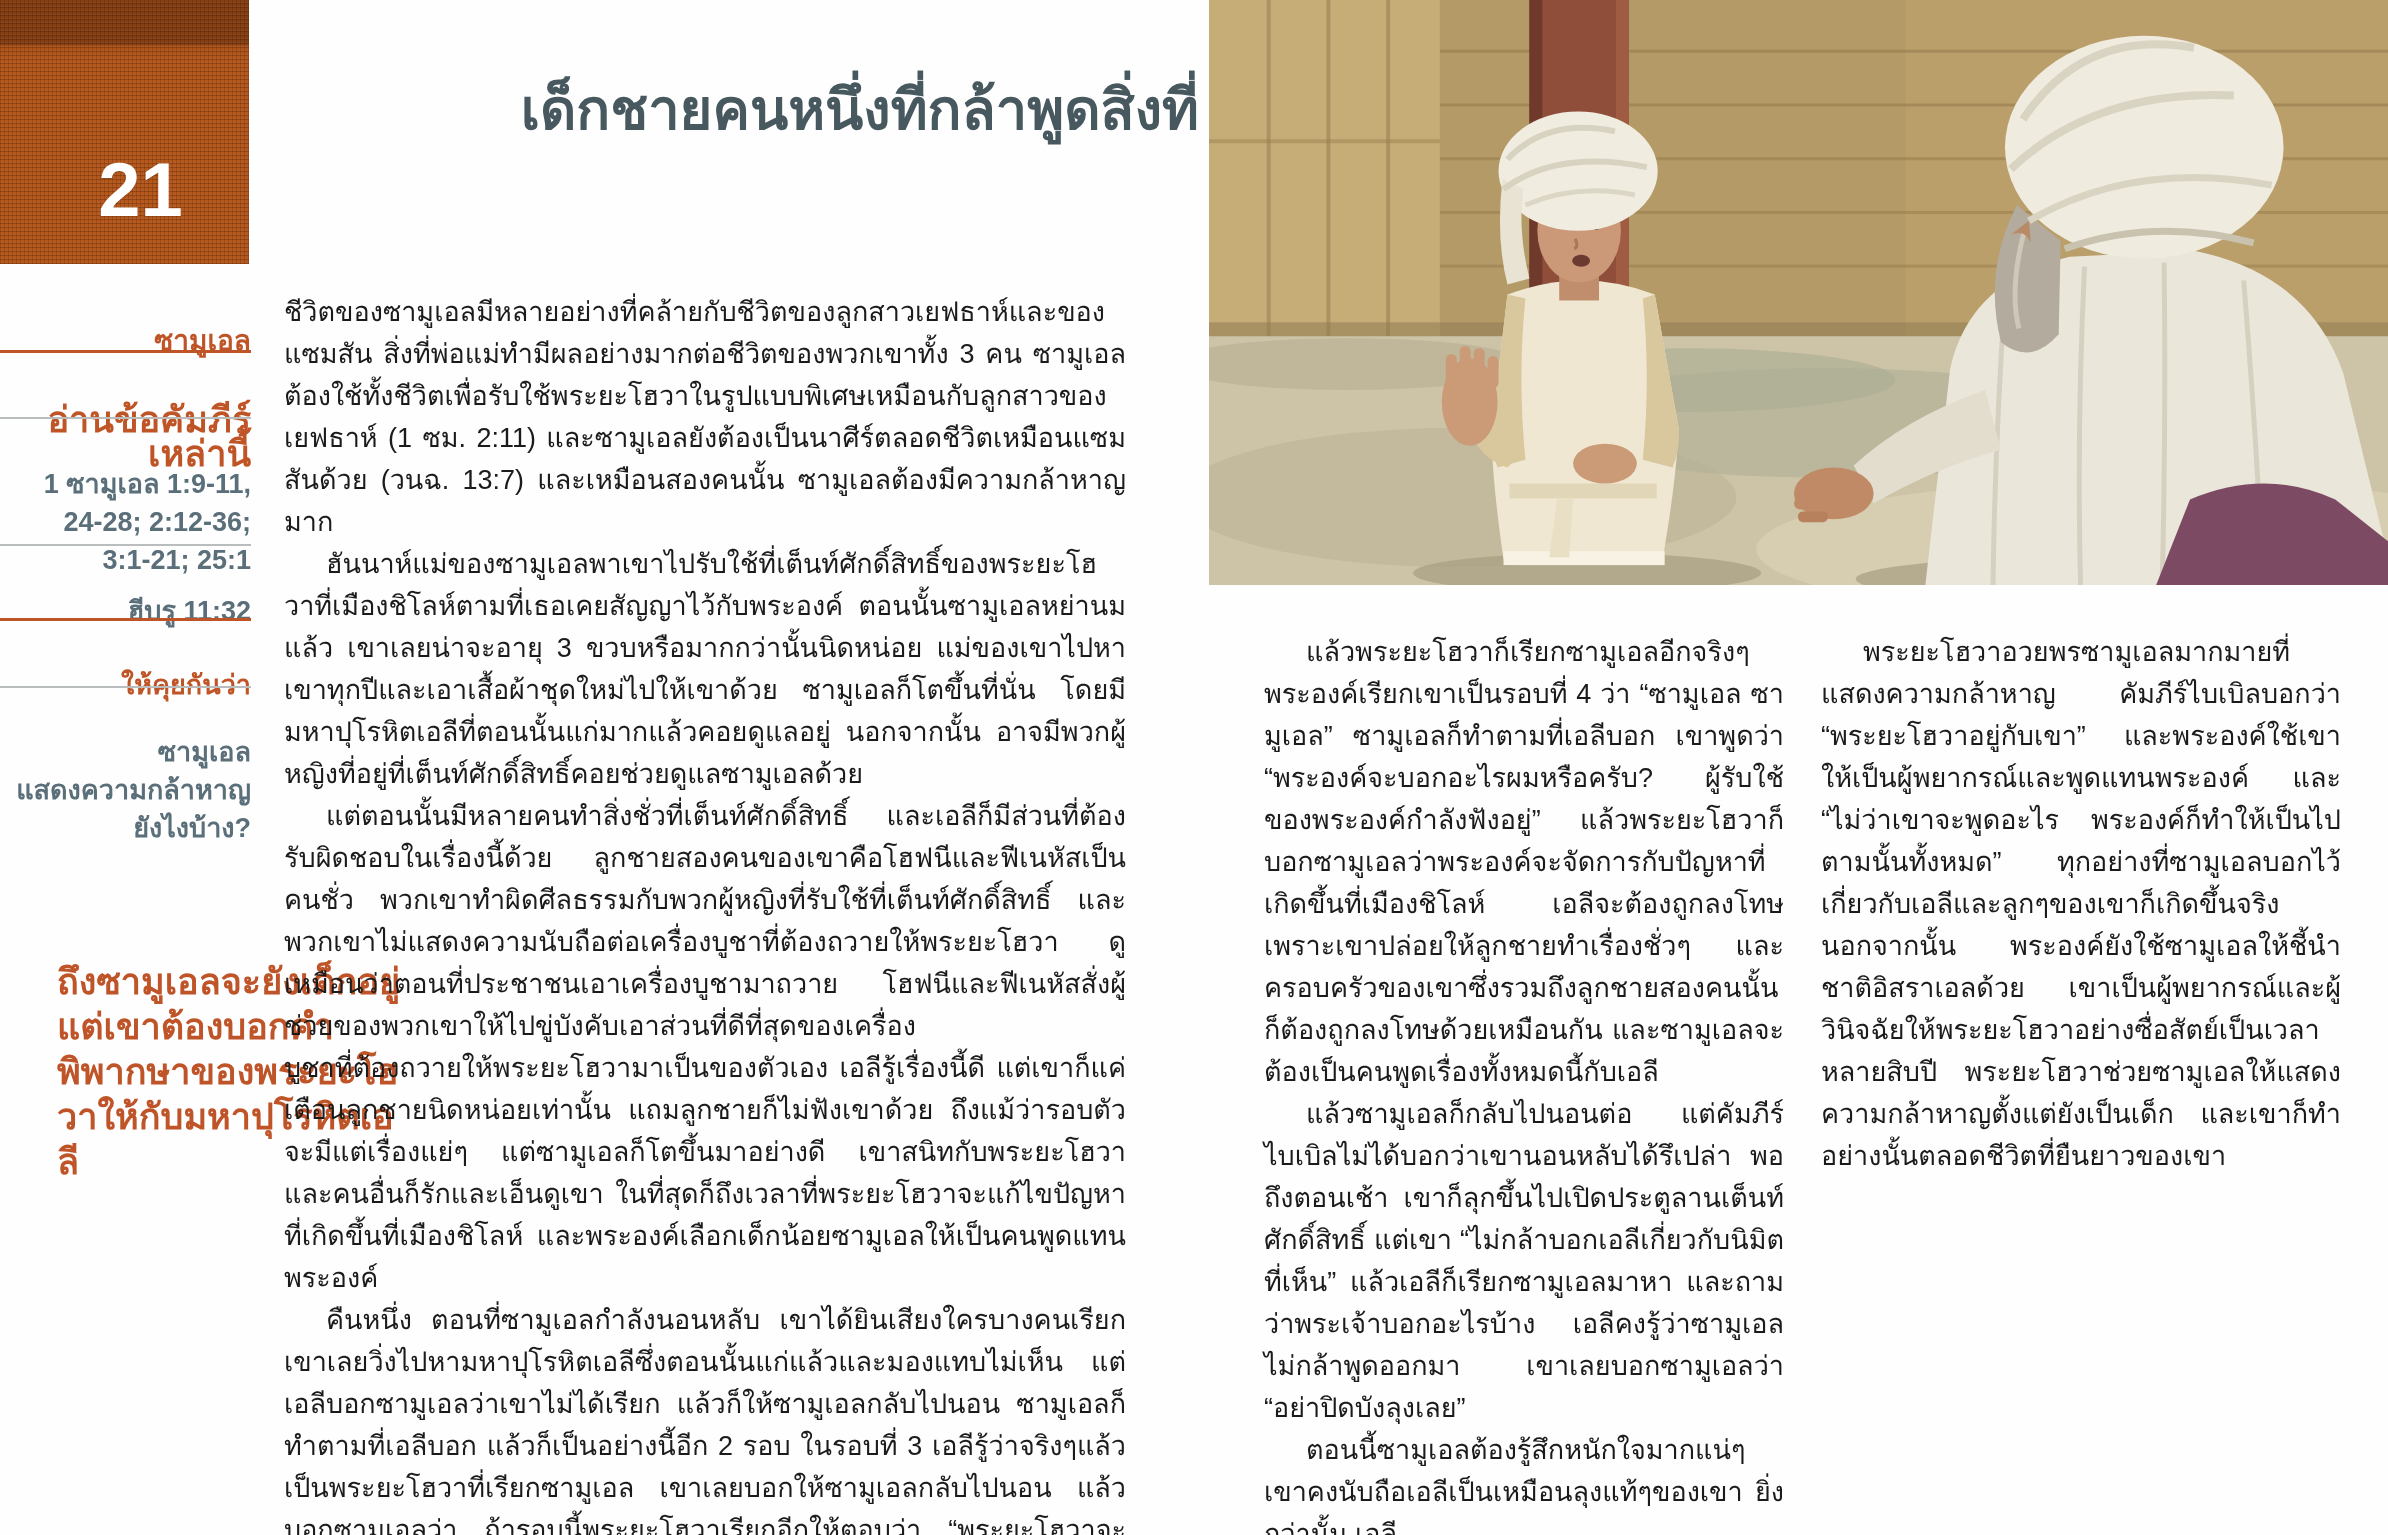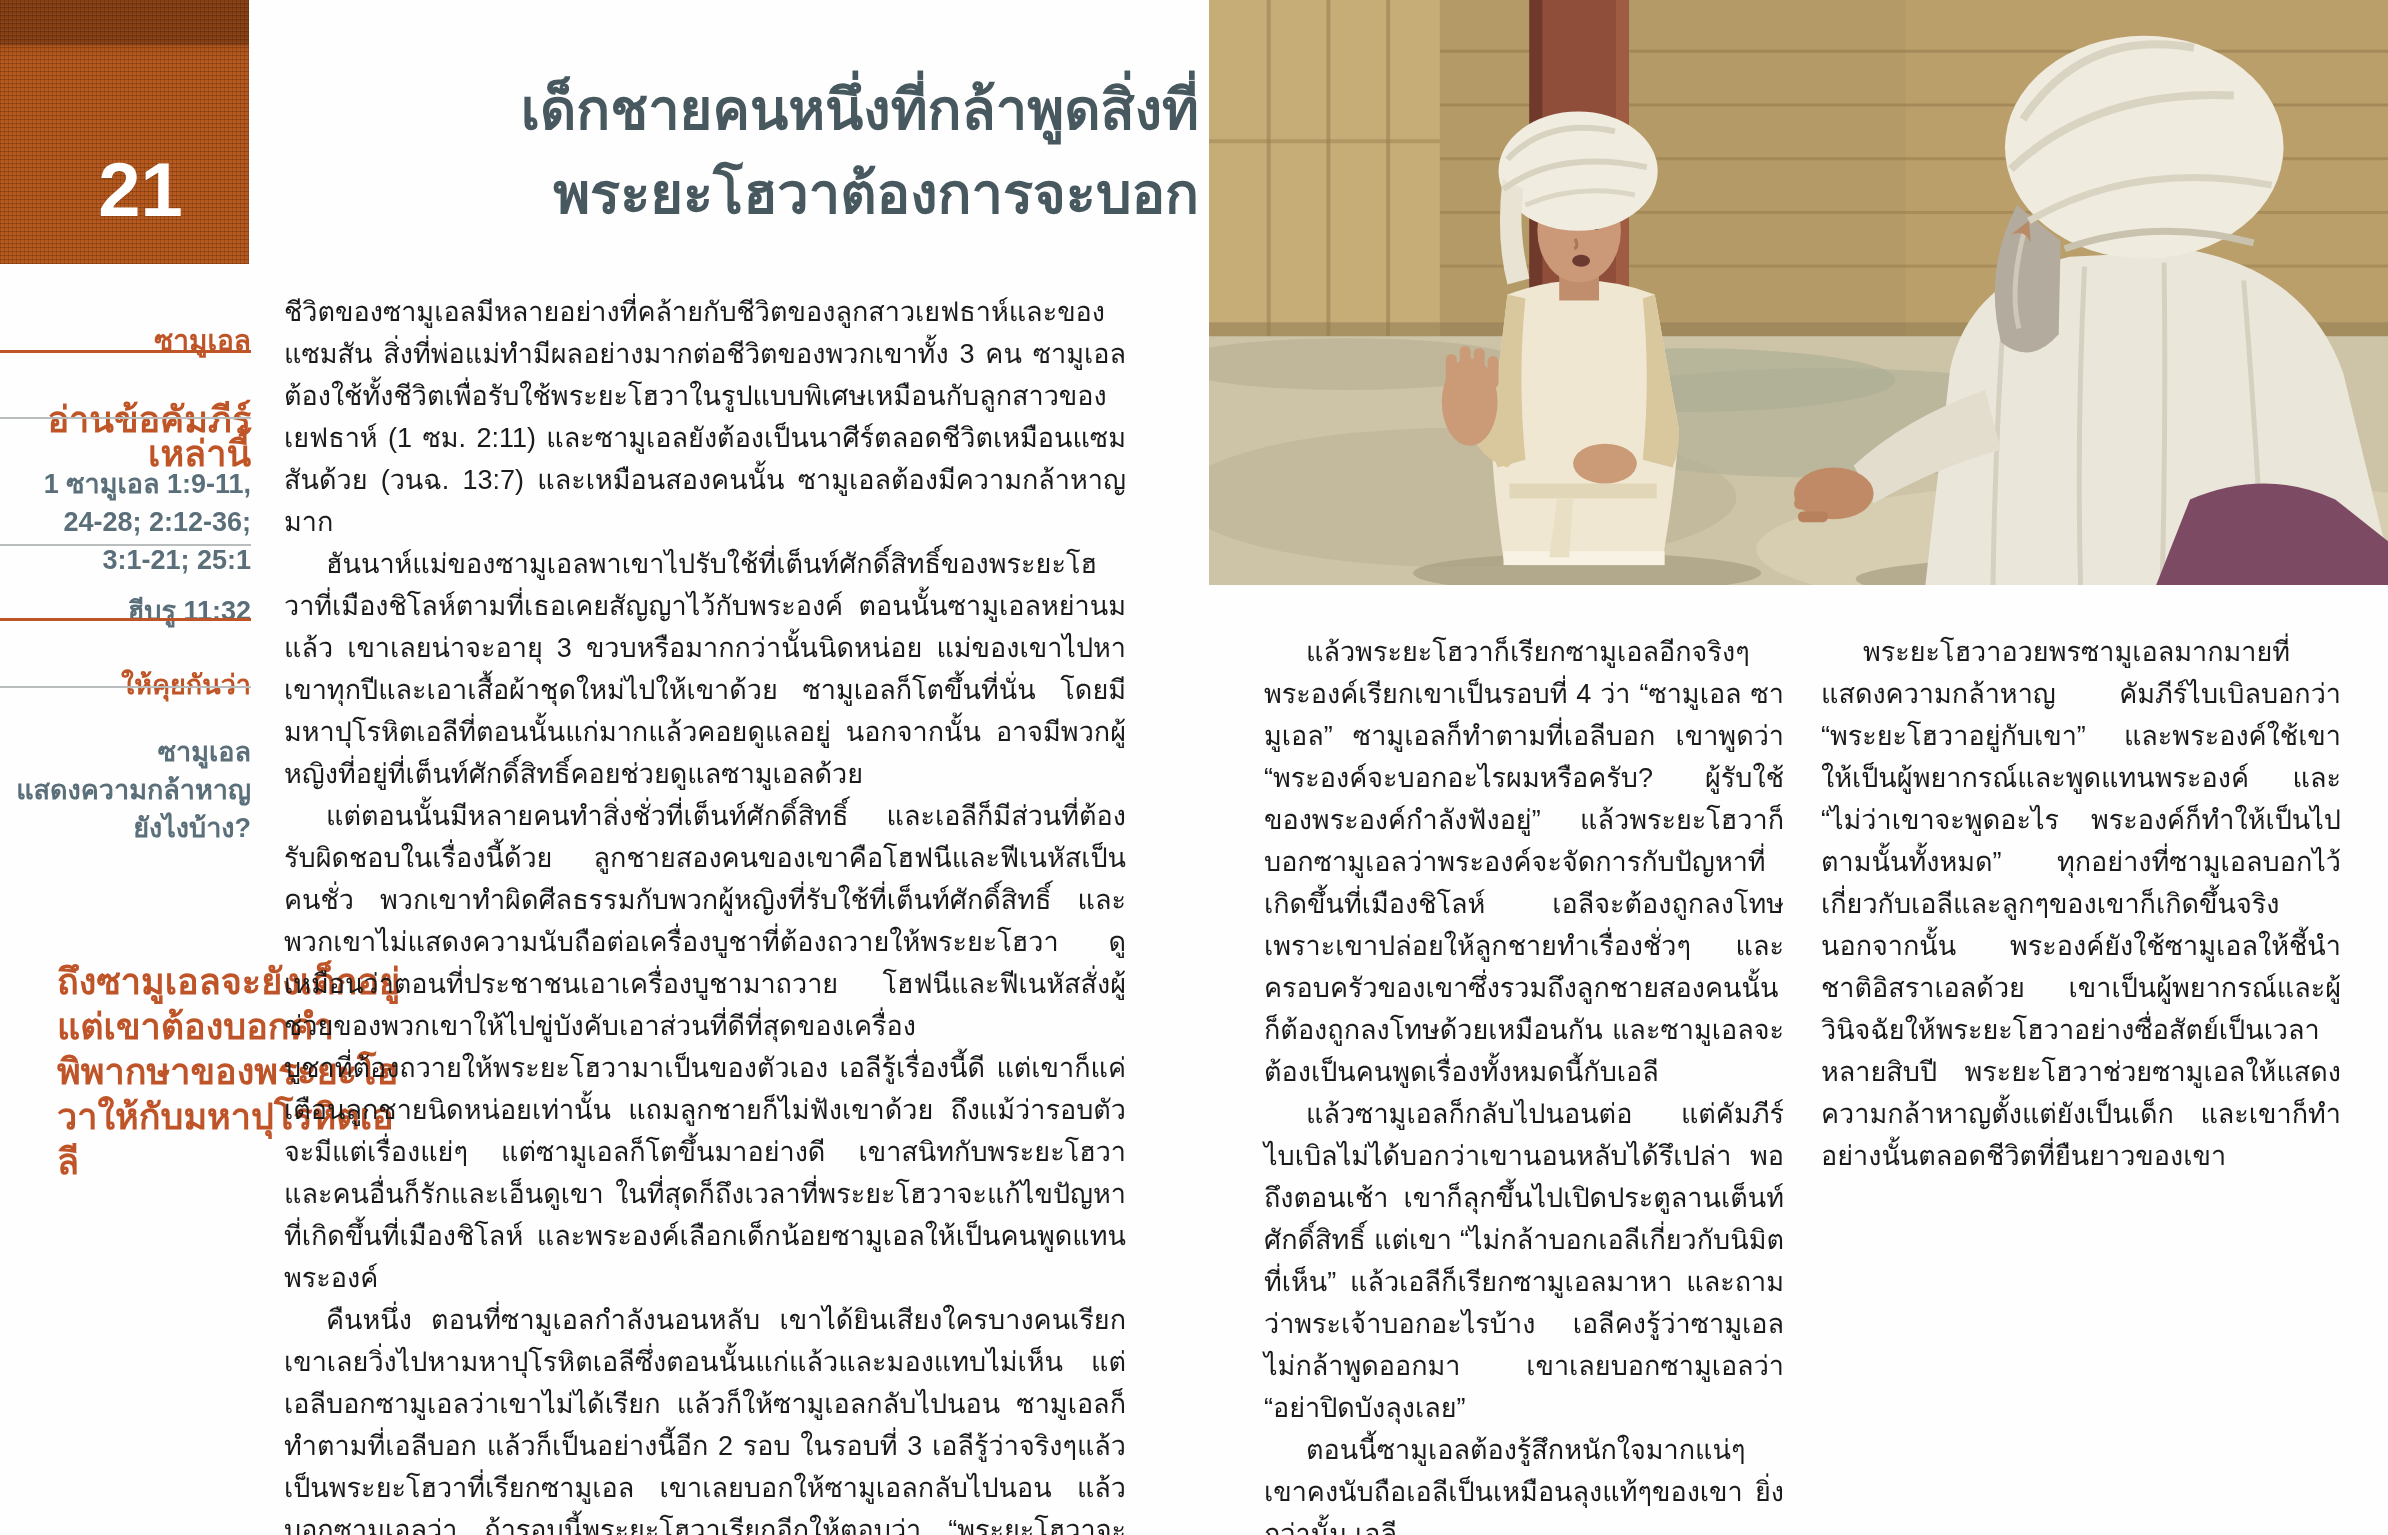--- a/index.html
+++ b/index.html
@@ -91,21 +91,20 @@
   <div class="side side-gray" style="top:700px;">
     <div>ซามูเอล</div>
     <div>แสดงความกล้าหาญ</div>
     <div>ยังไงบ้าง?</div>
   </div>
 
   <div class="caption">ถึงซามูเอลจะยังเด็กอยู่ แต่เขาต้องบอกคำพิพากษาของพระยะโฮวาให้กับมหาปุโรหิตเอลี</div>
 
   <div class="headline">
     <div>เด็กชายคนหนึ่งที่กล้าพูดสิ่งที่</div>
-    <div>พระยะโฮวาต้องการจะบอก</div>
   </div>
 
   <div class="bodycol main-col">
     <p>ชีวิตของซามูเอลมีหลายอย่างที่คล้ายกับชีวิตของลูกสาวเยฟธาห์และของแซมสัน สิ่งที่พ่อแม่ทำมีผลอย่างมากต่อชีวิตของพวกเขาทั้ง 3 คน ซามูเอลต้องใช้ทั้งชีวิตเพื่อรับใช้พระยะโฮวาในรูปแบบพิเศษเหมือนกับลูกสาวของเยฟธาห์ (1 ซม. 2:11) และซามูเอลยังต้องเป็นนาศีร์ตลอดชีวิตเหมือนแซมสันด้วย (วนฉ. 13:7) และเหมือนสองคนนั้น ซามูเอลต้องมีความกล้าหาญมาก</p>
     <p class="indent">ฮันนาห์แม่ของซามูเอลพาเขาไปรับใช้ที่เต็นท์ศักดิ์สิทธิ์ของพระยะโฮวาที่เมืองชิโลห์ตามที่เธอเคยสัญญาไว้กับพระองค์ ตอนนั้นซามูเอลหย่านมแล้ว เขาเลยน่าจะอายุ 3 ขวบหรือมากกว่านั้นนิดหน่อย แม่ของเขาไปหาเขาทุกปีและเอาเสื้อผ้าชุดใหม่ไปให้เขาด้วย ซามูเอลก็โตขึ้นที่นั่น โดยมีมหาปุโรหิตเอลีที่ตอนนั้นแก่มากแล้วคอยดูแลอยู่ นอกจากนั้น อาจมีพวกผู้หญิงที่อยู่ที่เต็นท์ศักดิ์สิทธิ์คอยช่วยดูแลซามูเอลด้วย</p>
     <p class="indent">แต่ตอนนั้นมีหลายคนทำสิ่งชั่วที่เต็นท์ศักดิ์สิทธิ์ และเอลีก็มีส่วนที่ต้องรับผิดชอบในเรื่องนี้ด้วย ลูกชายสองคนของเขาคือโฮฟนีและฟีเนหัสเป็นคนชั่ว พวกเขาทำผิดศีลธรรมกับพวกผู้หญิงที่รับใช้ที่เต็นท์ศักดิ์สิทธิ์ และพวกเขาไม่แสดงความนับถือต่อเครื่องบูชาที่ต้องถวายให้พระยะโฮวา ดูเหมือนว่าตอนที่ประชาชนเอาเครื่องบูชามาถวาย โฮฟนีและฟีเนหัสสั่งผู้ช่วยของพวกเขาให้ไปขู่บังคับเอาส่วนที่ดีที่สุดของเครื่อง</p>
     <p class="wrap-clear">บูชาที่ต้องถวายให้พระยะโฮวามาเป็นของตัวเอง เอลีรู้เรื่องนี้ดี แต่เขาก็แค่เตือนลูกชายนิดหน่อยเท่านั้น แถมลูกชายก็ไม่ฟังเขาด้วย ถึงแม้ว่ารอบตัวจะมีแต่เรื่องแย่ๆ แต่ซามูเอลก็โตขึ้นมาอย่างดี เขาสนิทกับพระยะโฮวา และคนอื่นก็รักและเอ็นดูเขา ในที่สุดก็ถึงเวลาที่พระยะโฮวาจะแก้ไขปัญหาที่เกิดขึ้นที่เมืองชิโลห์ และพระองค์เลือกเด็กน้อยซามูเอลให้เป็นคนพูดแทนพระองค์</p>
     <p class="indent">คืนหนึ่ง ตอนที่ซามูเอลกำลังนอนหลับ เขาได้ยินเสียงใครบางคนเรียก เขาเลยวิ่งไปหามหาปุโรหิตเอลีซึ่งตอนนั้นแก่แล้วและมองแทบไม่เห็น แต่เอลีบอกซามูเอลว่าเขาไม่ได้เรียก แล้วก็ให้ซามูเอลกลับไปนอน ซามูเอลก็ทำตามที่เอลีบอก แล้วก็เป็นอย่างนี้อีก 2 รอบ ในรอบที่ 3 เอลีรู้ว่าจริงๆแล้วเป็นพระยะโฮวาที่เรียกซามูเอล เขาเลยบอกให้ซามูเอลกลับไปนอน แล้วบอกซามูเอลว่า ถ้ารอบนี้พระยะโฮวาเรียกอีกให้ตอบว่า “พระยะโฮวาจะบอกอะไรผมหรือครับ? ผู้รับใช้ของพระองค์กำลังฟังอยู่”</p>
   </div>
 

